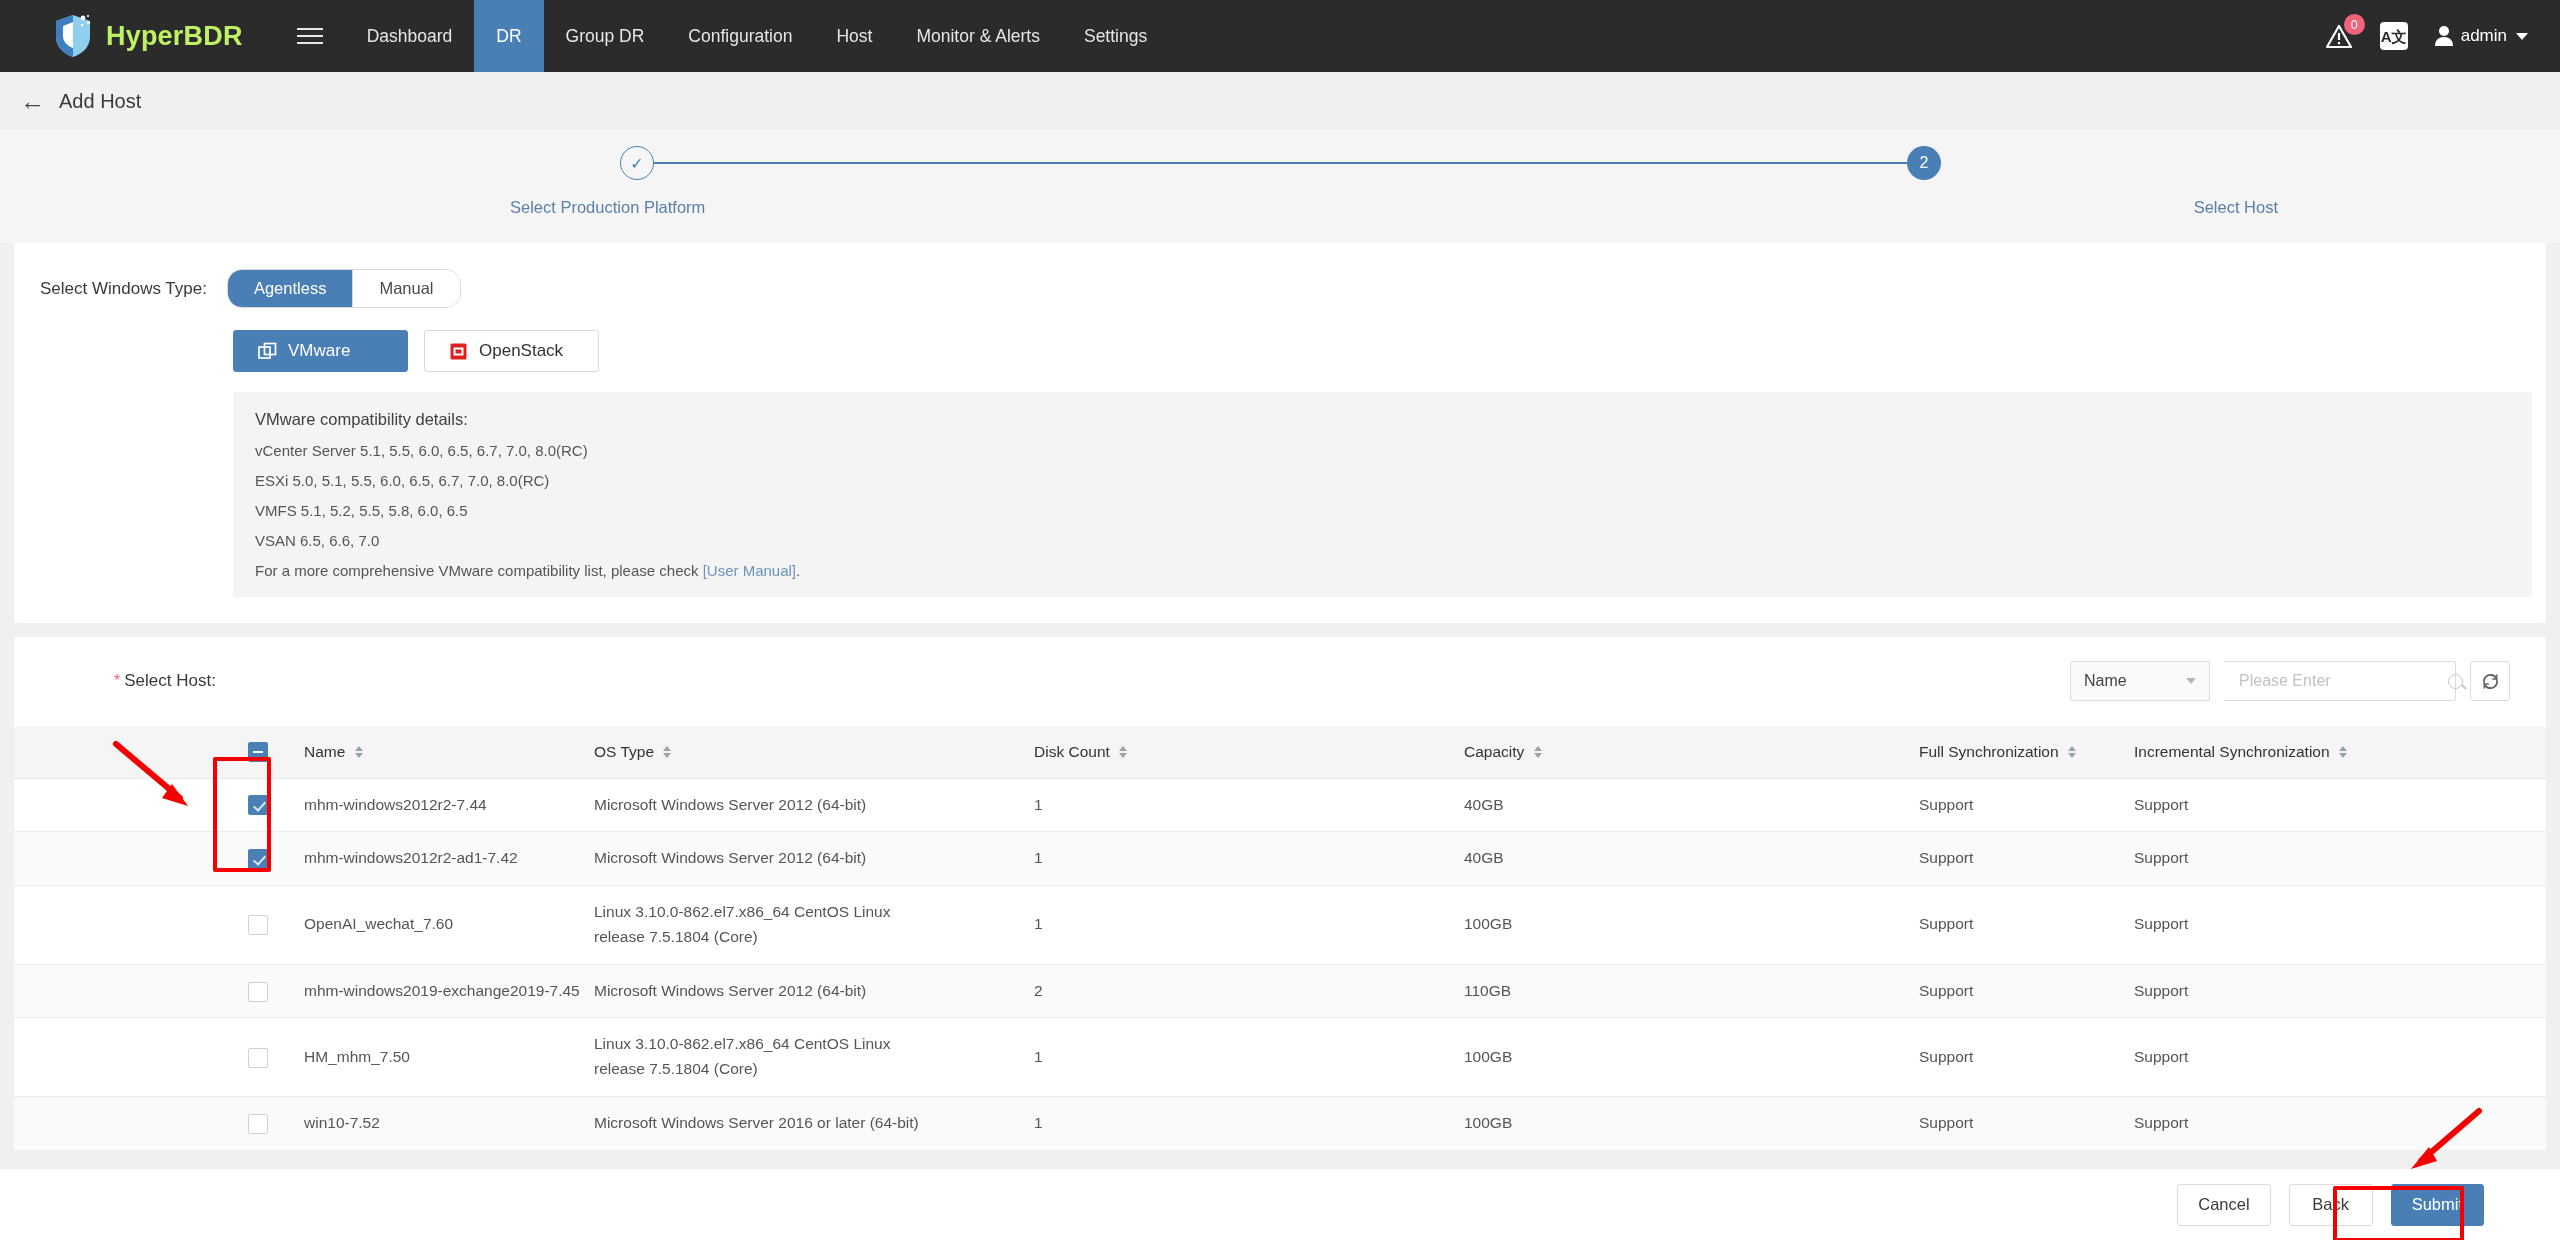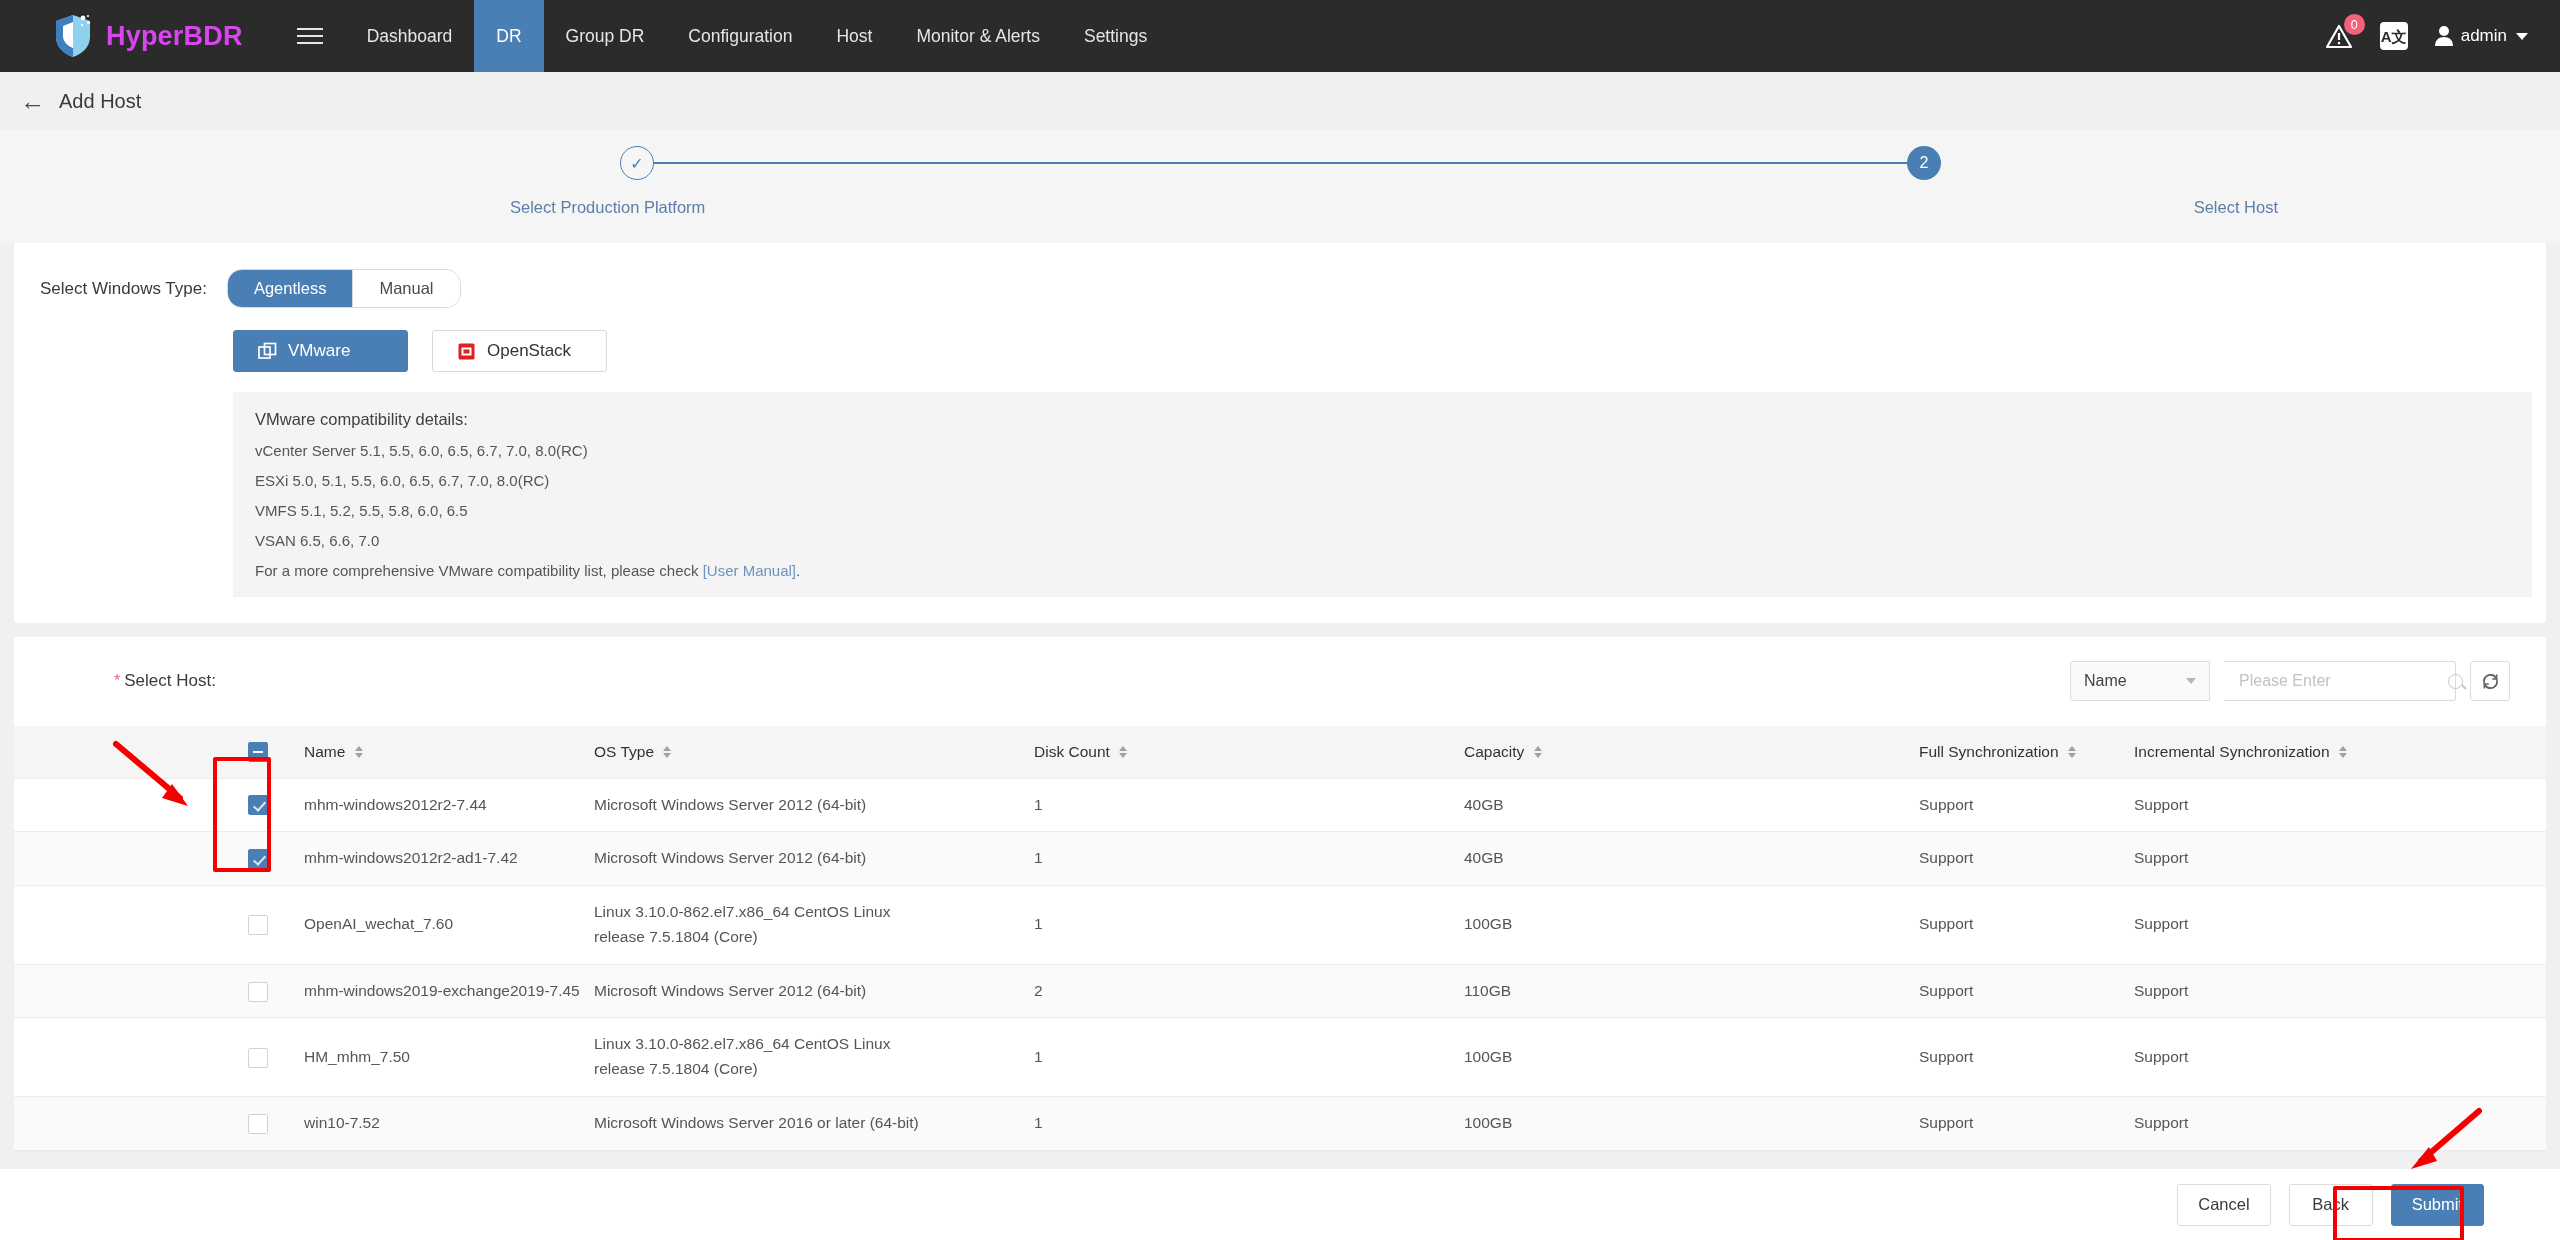--- a/index.html
+++ b/index.html
@@ -19,21 +19,21 @@
     align-items: stretch;
     position: relative;
   }
   .brand {
     display: flex; align-items: center;
     padding-left: 52px; padding-right: 10px;
     gap: 12px;
   }
   .brand-logo { width: 42px; height: 46px; display: block; }
   .brand-name {
-    color: #d946ef; font-size: 27px; font-weight: bold;
+    color: #bef264; font-size: 27px; font-weight: bold;
     letter-spacing: .2px;
   }
   .hamburger {
     display: flex; flex-direction: column; justify-content: center;
     gap: 5px; margin-left: 36px; margin-right: 14px; cursor: pointer;
     padding: 0 8px;
   }
   .hamburger span { display:block; width: 26px; height: 2px; background: #e8e8e8; }
   .nav {
     display: flex; align-items: stretch;
@@ -129,21 +129,21 @@
   }
   .seg-btn {
     padding: 0 26px; display: flex; align-items: center; justify-content: center;
     font-size: 16.5px; color: #4a4a4a; background: #ffffff; cursor: pointer;
     min-width: 96px;
   }
   .seg-btn.on { background: #4a7fb5; color: #ffffff; }
   .seg-btn + .seg-btn { border-left: 1px solid #d9d9d9; }
 
   .plat-row {
-    display: flex; gap: 24px; padding-left: 219px; margin-top: 22px;
+    display: flex; gap: 16px; padding-left: 219px; margin-top: 22px;
   }
   .plat-btn {
     height: 42px; display: flex; align-items: center; gap: 11px;
     padding: 0 24px; font-size: 17px; border: 1px solid #d9d9d9;
     border-radius: 3px; background: #ffffff; color: #333; cursor: pointer;
     min-width: 175px;
   }
   .plat-btn.on { background: #4a7fb5; color: #fff; border-color: #4a7fb5; }
 
   .compat {

